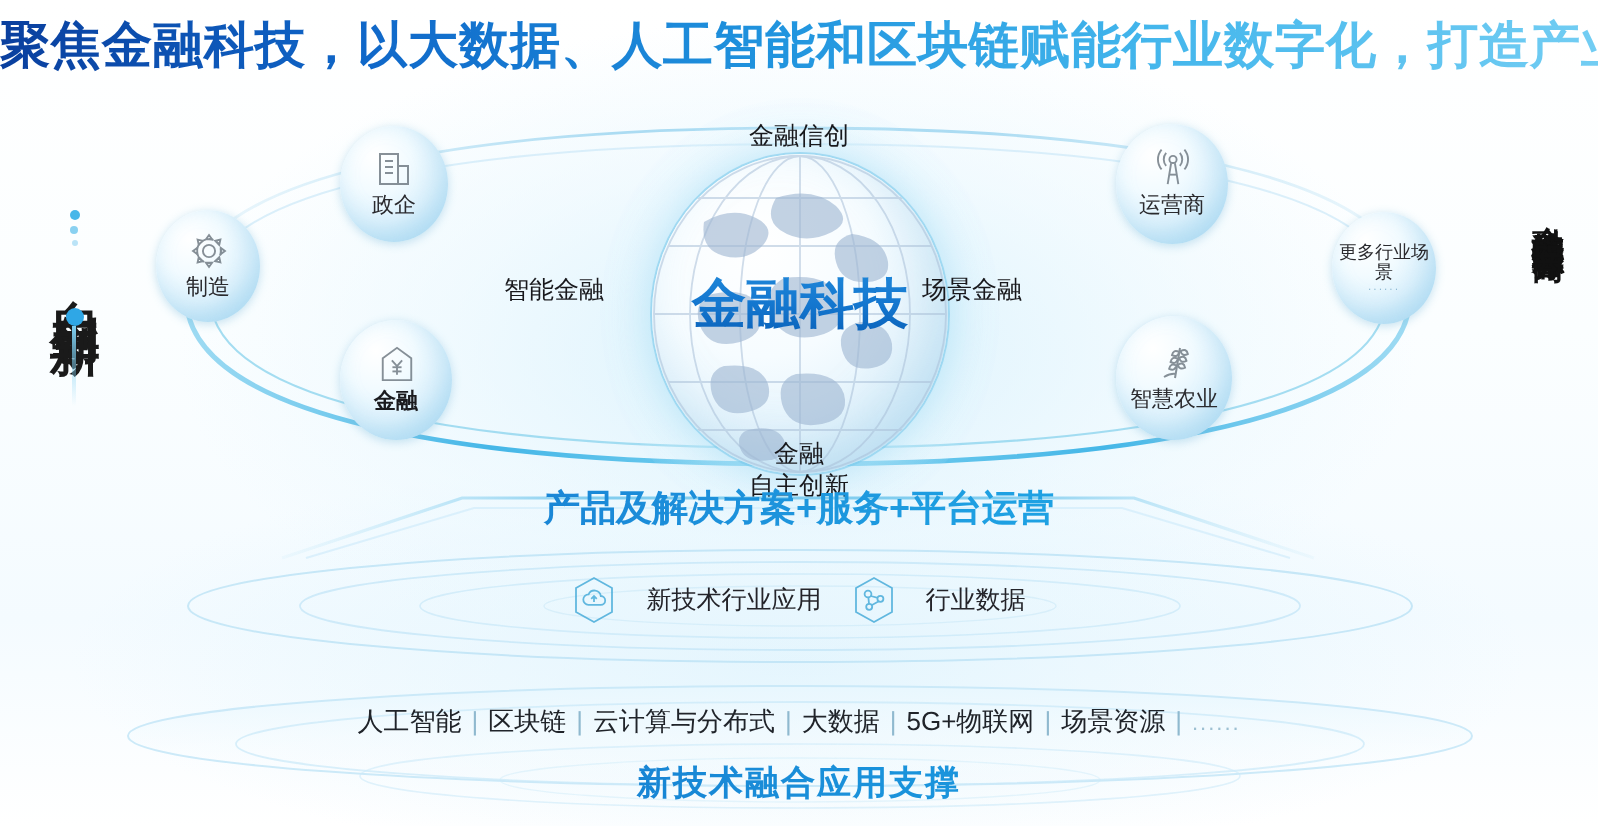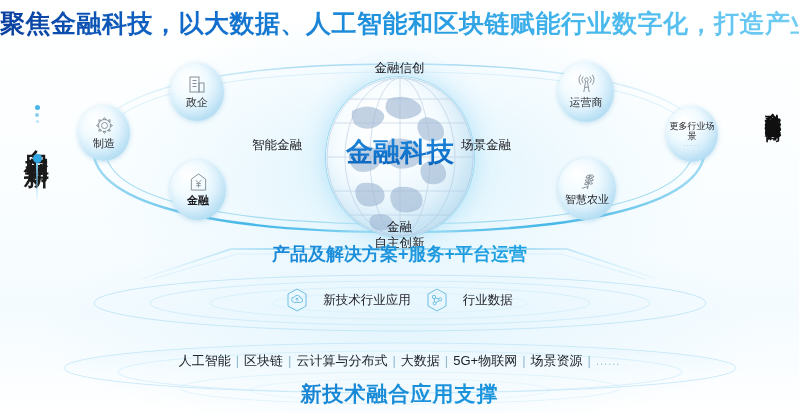--- a/index.html
+++ b/index.html
@@ -121,21 +121,21 @@
   
   #bottomBase{position:absolute;left:60px;top:338px;width:680px;height:72px;}
   #techRow{
     position:absolute;left:0;top:352px;width:799px;text-align:center;
     font-size:13px;color:#20242a;white-space:nowrap;
   }
   #techRow .sep{color:#8fb9cf;margin:0 5px;font-weight:normal;}
   #techRow .ell{color:#9dc0d2;font-size:11px;letter-spacing:1px;}
   #supportLine{
     position:absolute;left:0;top:380px;width:799px;text-align:center;
-    font-size:21px;font-weight:bold;letter-spacing:1px;
+    font-size:17px;font-weight:bold;letter-spacing:1px;
     background:linear-gradient(90deg,#0f63c2 0%,#1a92db 55%,#18a6e7 100%);
     -webkit-background-clip:text;background-clip:text;-webkit-text-fill-color:transparent;color:transparent;
   }
 </style>
 </head>
 <body>
 
 <div id="stage">
 
   <div class="headline">聚焦金融科技，以大数据、人工智能和区块链赋能行业数字化，打造产业融合新生态</div>

